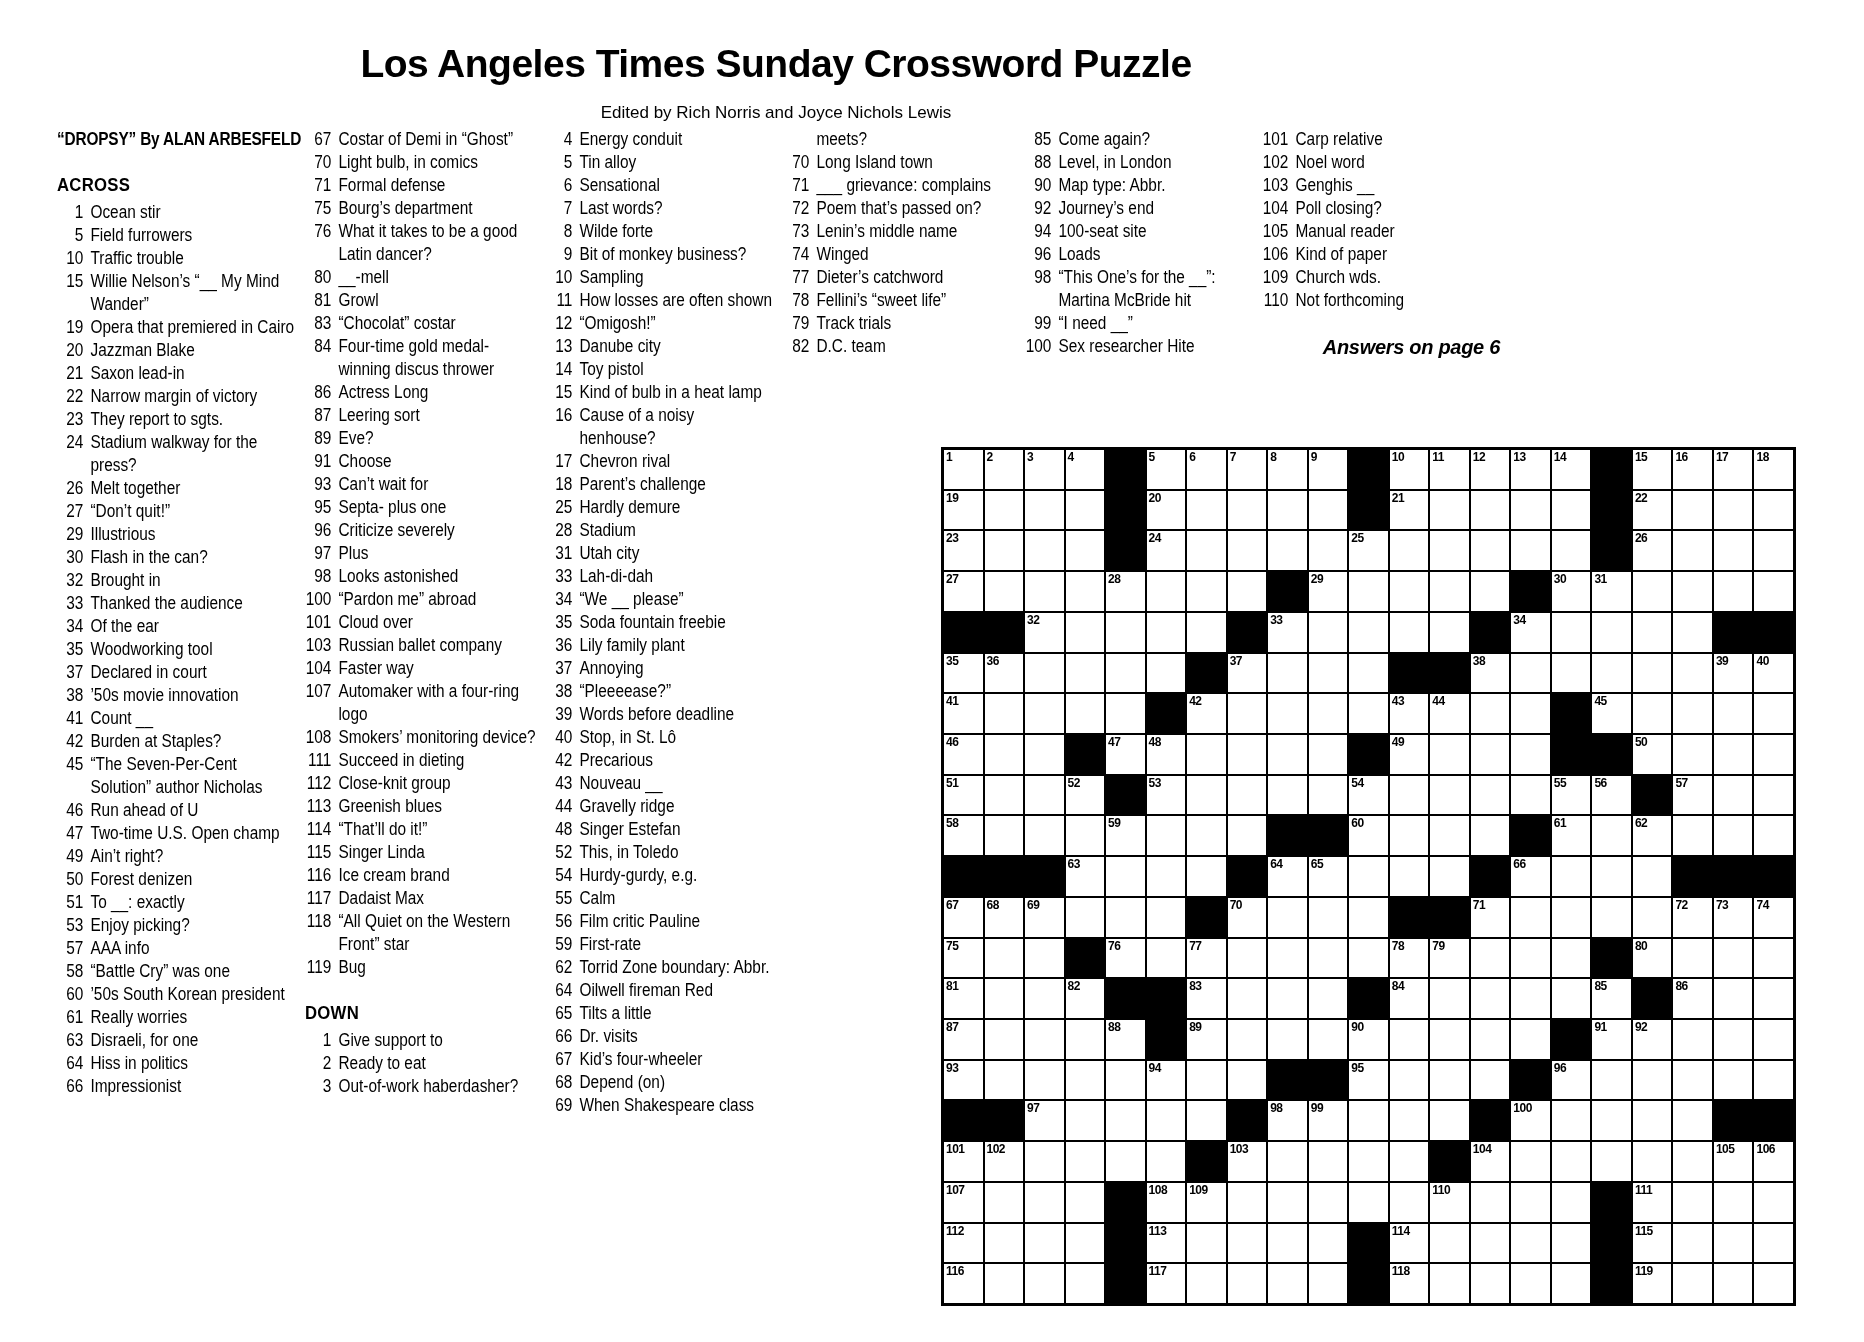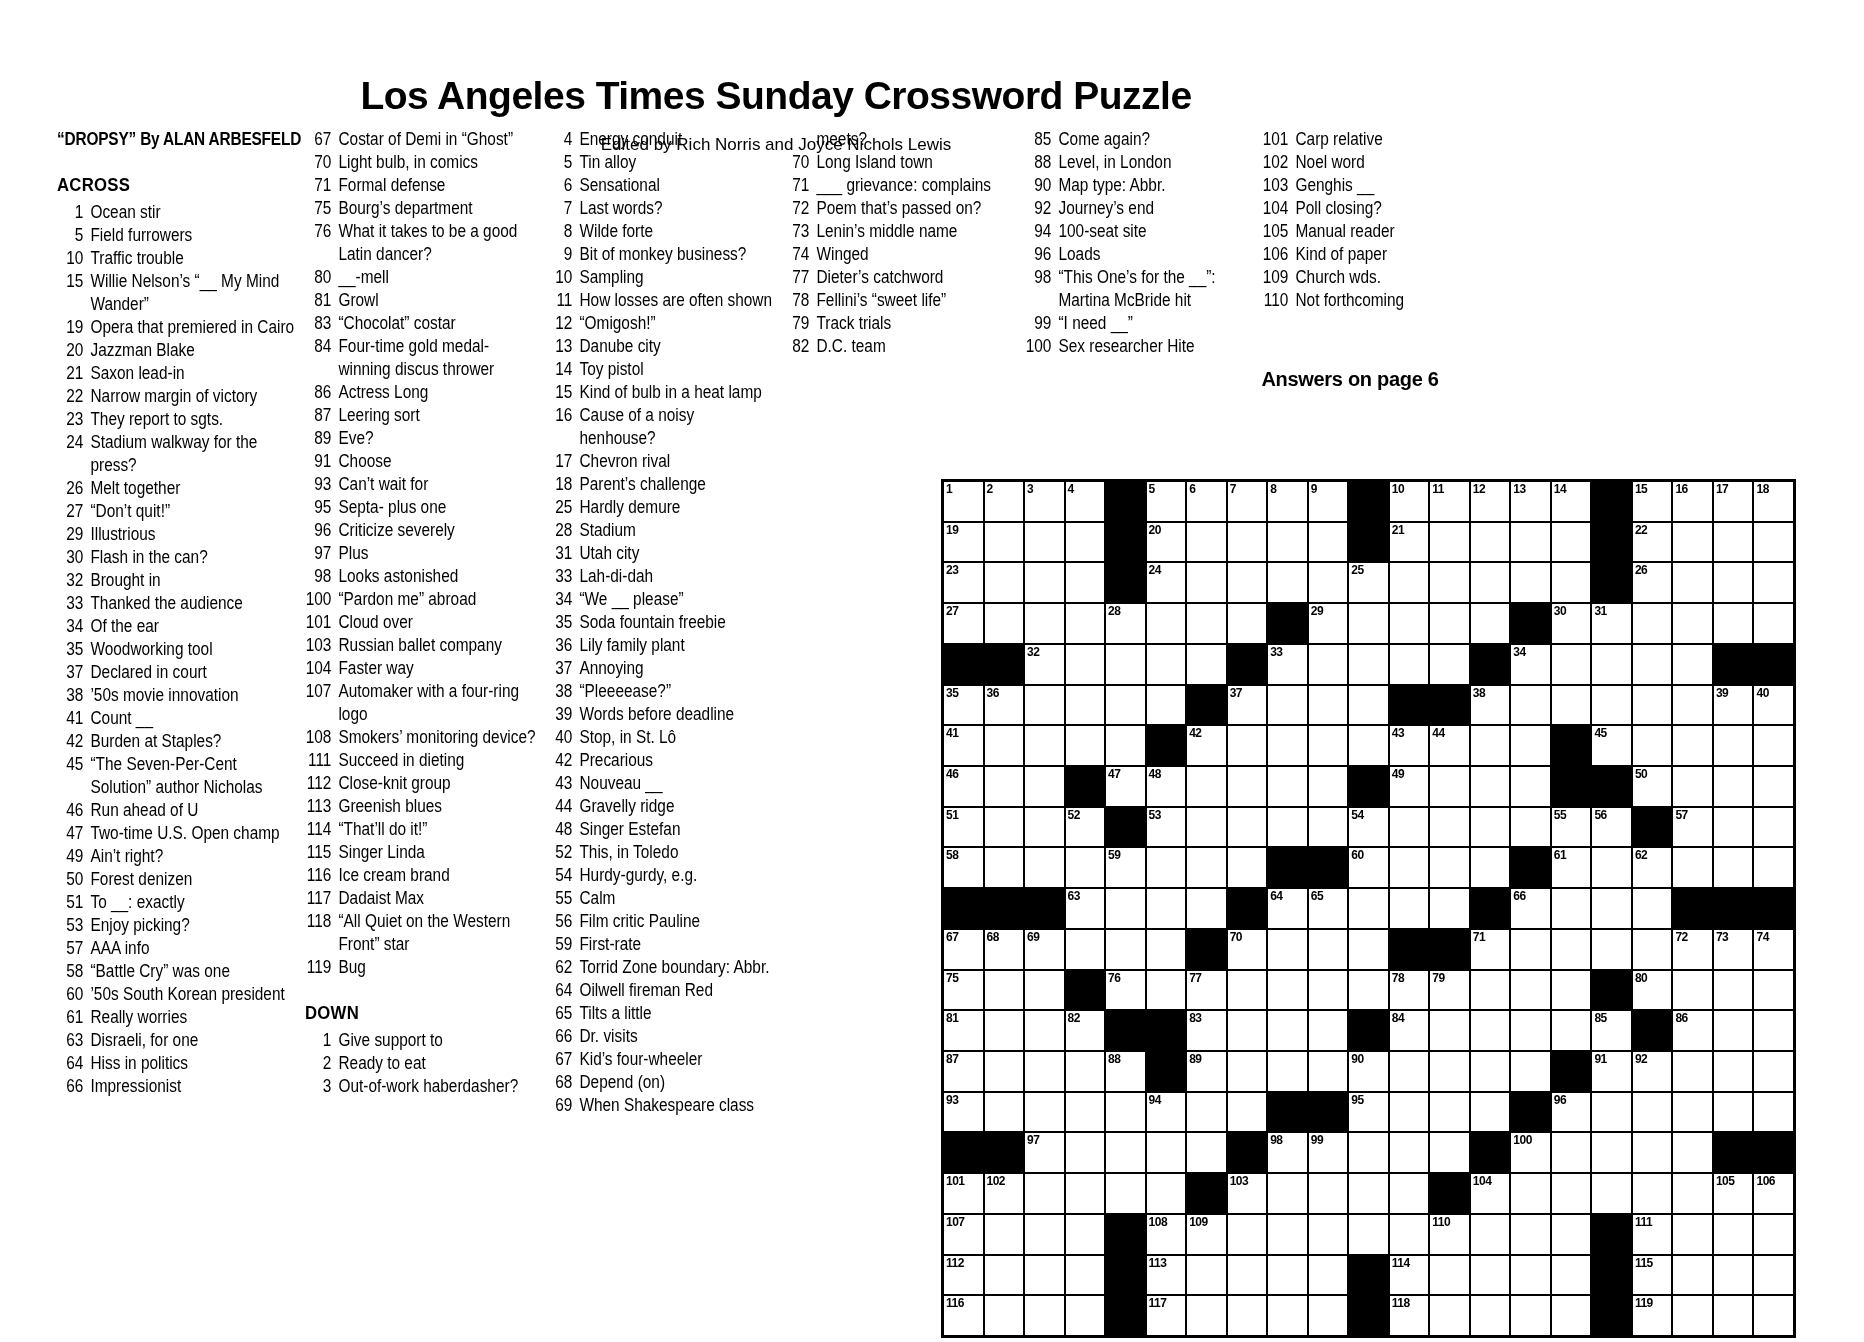--- a/index.html
+++ b/index.html
@@ -1,21 +1,21 @@
 <!DOCTYPE html>
 <html><head>
 <meta charset="utf-8">
 <style>
   html,body{margin:0;padding:0;}
   body{
     width:1864px;height:1342px;position:relative;overflow:hidden;
     background:#ffffff;color:#000;
     font-family:"Liberation Sans", sans-serif;
   }
-  .abs{position:absolute;margin-top:32px;}
+  .abs{position:absolute;}
   
   #title{
     left:0;top:42px;width:1552px;text-align:center;
     font-size:39px;font-weight:bold;letter-spacing:-0.5px;
   }
   #subtitle{
     left:0;top:103px;width:1552px;text-align:center;
     font-size:17px;
   }
   
@@ -32,22 +32,22 @@
   #col5{left:1262px;width:268px;}
   .clue{display:flex;align-items:flex-start;}
   .cn{flex:none;width:30px;text-align:right;margin-right:8px;}
   .ct{flex:1;}
   .clue-head{font-weight:bold;}
   .clue-head.byline{margin-bottom:22px;letter-spacing:-0.2px;}
   .clue-head.section{font-size:19px;margin-bottom:5px;letter-spacing:0.3px;}
   .clue-head.gap{margin-top:22px;}
   
   #answers-note{
-    left:1200px;top:336px;width:300px;text-align:center;
-    font-size:20px;font-weight:bold;letter-spacing:-0.3px;
+    left:1200px;top:336px;width:300px;text-align:right;
+    font-size:20px;font-weight:bold;font-style:italic;letter-spacing:-0.3px;
   }
   
   #grid{
     left:941px;top:447px;width:855px;height:859px;
     display:grid;box-sizing:border-box;
     grid-template-columns:repeat(21,1fr);
     grid-template-rows:repeat(21,1fr);
     gap:2px;background:#000;border:3px solid #000;
   }
   .gc{background:#fff;position:relative;}

